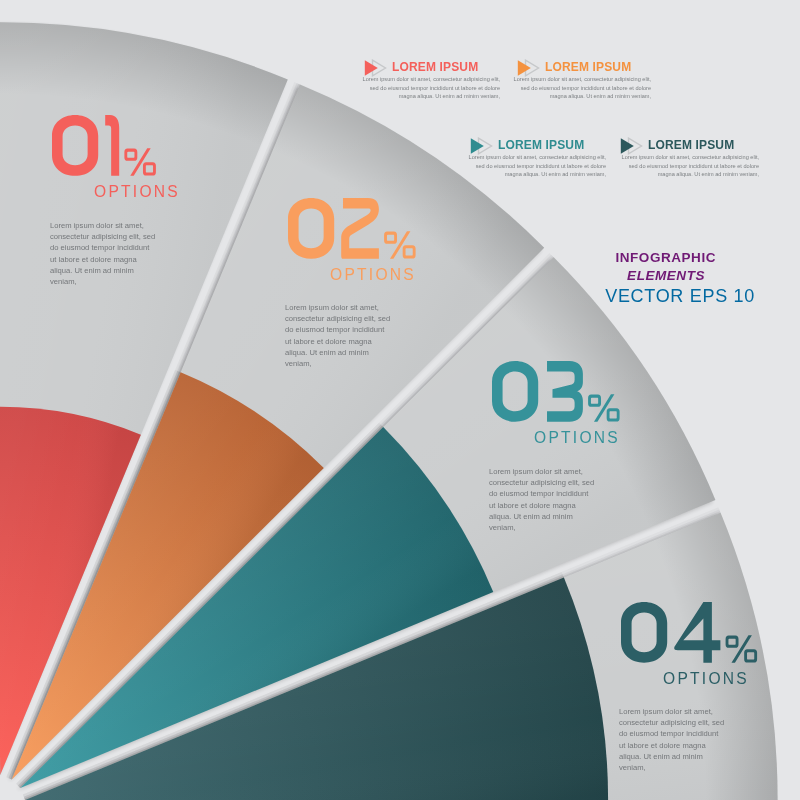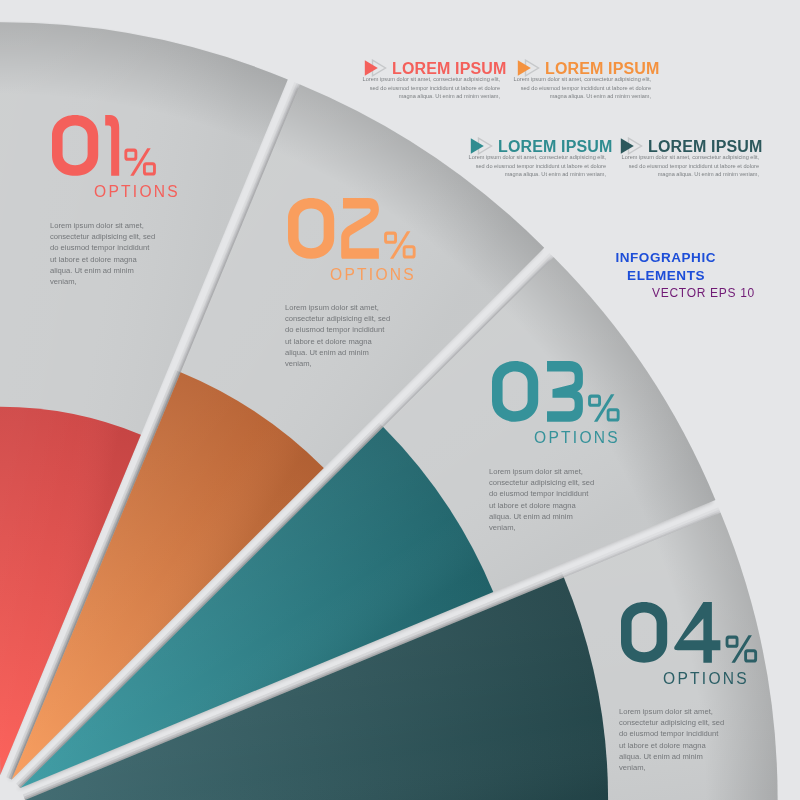--- a/index.html
+++ b/index.html
@@ -11,27 +11,27 @@
 
   
   .blk{position:absolute;left:0;top:0;}
   .num{position:absolute;line-height:0;}
   .opt{position:absolute;font-size:15.6px;letter-spacing:2.25px;line-height:12px;white-space:nowrap;margin-left:44px;}
   .para{position:absolute;font-size:7.62px;line-height:11.2px;color:#74777a;width:106.6px;}
 
   
   .hdr{position:absolute;white-space:nowrap;}
   .hdr div{position:absolute;right:0;white-space:nowrap;line-height:1;}
-  .hdr .h1{font-size:13.5px;font-weight:bold;letter-spacing:.55px;color:#1d4ed8;}
-  .hdr .h3{font-size:12px;letter-spacing:.7px;color:#701a75;}
+  .hdr .h1{font-size:13.5px;font-weight:bold;letter-spacing:.55px;color:#701a75;}
+  .hdr .h3{font-size:18px;letter-spacing:.7px;color:#0369a1;}
 
   
   .tip{position:absolute;}
   .tip .ico{position:absolute;left:0;top:0;}
-  .tip .ttl{position:absolute;font-size:16px;font-weight:bold;letter-spacing:.15px;
+  .tip .ttl{position:absolute;font-size:12px;font-weight:bold;letter-spacing:.15px;
             line-height:1;white-space:nowrap;}
   .tip .txt{position:absolute;font-size:5.6px;line-height:8.7px;color:#7d8083;
             text-align:right;width:140px;}
 </style>
 </head>
 <body>
 
 <div id="stage">
   <svg id="pie" width="800" height="800" viewBox="0 0 800 800">
       <defs>
@@ -221,21 +221,21 @@
           <g transform="translate(172.07,54.50) scale(0.4550)">
             <path d="M 35.6 1.6 C 43 1.6 46.7 6.5 46.7 13.9 L 46.7 33.6 C 46.7 41 43 45.9 35.6 45.9 L 11.1 45.9 C 3.7 45.9 0 41 0 33.6 L 0 13.9 C 0 6.5 3.7 1.6 11.1 1.6 Z M 33.2 13 L 13.5 13 C 11.2 13 10.3 14.1 10.3 16.6 L 10.3 30.9 C 10.3 33.4 11.2 34.5 13.5 34.5 L 33.2 34.5 C 35.5 34.5 36.4 33.4 36.4 30.9 L 36.4 16.6 C 36.4 14.1 35.5 13 33.2 13 Z M 82.6 0 L 95.1 0 L 33.8 100 L 21.3 100 Z M 102.8 50.8 C 110.2 50.8 113.9 55.7 113.9 63.1 L 113.9 86.9 C 113.9 94.3 110.2 99.2 102.8 99.2 L 78.3 99.2 C 70.9 99.2 67.2 94.3 67.2 86.9 L 67.2 63.1 C 67.2 55.7 70.9 50.8 78.3 50.8 Z M 100.4 62.2 L 80.7 62.2 C 78.4 62.2 77.5 63.3 77.5 65.8 L 77.5 84.2 C 77.5 86.7 78.4 87.8 80.7 87.8 L 100.4 87.8 C 102.7 87.8 103.6 86.7 103.6 84.2 L 103.6 65.8 C 103.6 63.3 102.7 62.2 100.4 62.2 Z"></path>
           </g>
         </svg></div>
       <div class="opt" style="left:619px;top:673px;color:#2c5f66">OPTIONS</div>
       <div class="para" style="left:619px;top:706px">Lorem ipsum dolor sit amet, consectetur adipisicing elit, sed do eiusmod tempor incididunt ut labore et dolore magna aliqua. Ut enim ad minim veniam,</div>
     </div>
 
   <div class="hdr" id="hdr" style="left: 0px; top: 0px; width: 755px;">
     <div class="h1" id="hl1" style="top: 251px; right: 39px;">INFOGRAPHIC</div>
-    <div class="h1" id="hl2" style="top: 269px; right: 50px;">ELEMENTS</div>
+    <div class="h1" id="hl2" style="top: 269px; right: 50px; font-style: italic;">ELEMENTS</div>
     <div class="h3" id="hl3" style="top: 287px; right: 0px;">VECTOR EPS 10</div>
   </div>
 
   <div class="tip" id="tip0" style="left: 364px; top: 59px;">
       <svg class="ico" width="30" height="18" viewBox="0 0 30 18">
         <path d="M8.5 1.2 L21.5 9 L8.5 16.8 Z" fill="none" stroke="#c6c8ca" stroke-width="1.4"></path>
         <path d="M0.8 1.2 L13.8 9 L0.8 16.8 Z" fill="#f4605b"></path>
       </svg>
       <div class="ttl" style="left:28px;top:2px;color:#f4605b">LOREM IPSUM</div>
       <div class="txt" style="left:-4px;top:16px">Lorem ipsum dolor sit amet, consectetur adipisicing elit, sed do eiusmod tempor incididunt ut labore et dolore magna aliqua. Ut enim ad minim veniam,</div>

